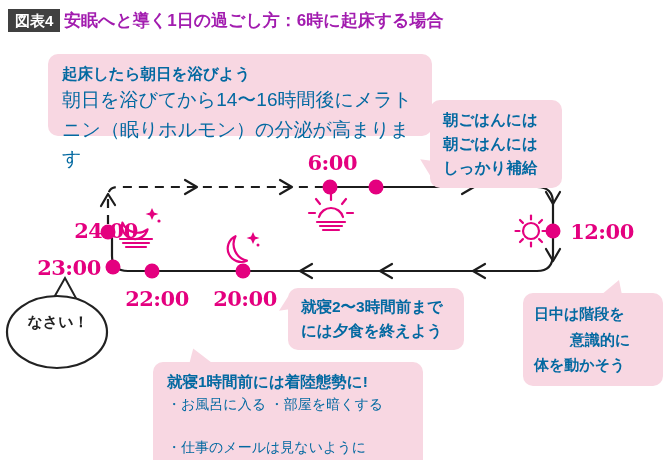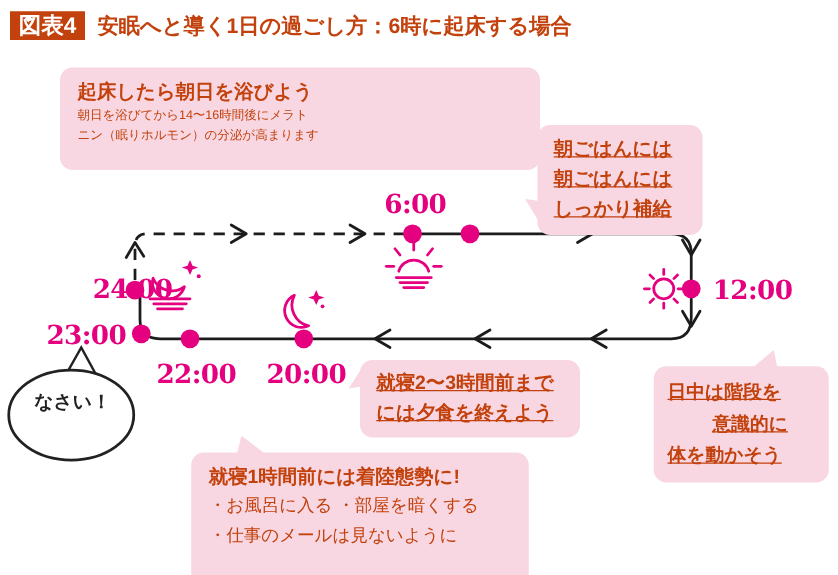--- a/index.html
+++ b/index.html
@@ -2,35 +2,35 @@
 <html><head>
 <meta charset="utf-8">
 <style>
   html,body{margin:0;padding:0;background:#fff;}
   #stage{
     position:relative;width:670px;height:460px;background:#fff;overflow:hidden;
     font-family:"Liberation Sans","DejaVu Sans",sans-serif;color:#2b2b2b;
   }
   
   .hdr-tag{
-    position:absolute;left:8px;top:9px;background:#c2410c;color:#fff;
-    font-size:18px;font-weight:700;padding:2px 7px;line-height:19px;
+    position:absolute;left:8px;top:9px;background:#404040;color:#fff;
+    font-size:15px;font-weight:700;padding:2px 7px;line-height:19px;
   }
   .hdr-title{
-    position:absolute;left:64px;top:9px;font-size:17px;font-weight:700;color:#c2410c;
-    line-height:23px;white-space:nowrap;margin-left:14px;
+    position:absolute;left:64px;top:9px;font-size:17px;font-weight:700;color:#a21caf;
+    line-height:23px;white-space:nowrap;
   }
   
   .callout{
     position:absolute;background:#f8d7e2;border-radius:10px;box-sizing:border-box;
-    color:#c2410c;
+    color:#0369a1;
   }
   .callout .c-title{font-weight:700;font-size:15.5px;line-height:1.45;}
-  .callout .c-body{font-weight:500;font-size:10px;line-height:1.55;}
-  .callout .c-line{font-weight:700;font-size:15.5px;line-height:1.55;text-decoration:underline;}
+  .callout .c-body{font-weight:500;font-size:19px;line-height:1.55;}
+  .callout .c-line{font-weight:700;font-size:15.5px;line-height:1.55;}
   .tail{position:absolute;width:0;height:0;}
   
   .time-label{
     position:absolute;font-family:"DejaVu Serif","Liberation Serif",serif;
     font-weight:700;font-size:21px;color:#e4007f;text-align:center;
     letter-spacing:-0.5px;white-space:nowrap;
   }
   
   .bubble-text{
     position:absolute;left:10px;top:309px;width:96px;text-align:center;
@@ -147,21 +147,21 @@
       <div class="tail" style="left:78px;top:-13px;border-bottom:15px solid #f8d7e2;border-left:18px solid transparent;border-right:3px solid transparent;"></div>
       <div class="c-line" style="font-size:15px;line-height:1.7;">日中は階段を</div>
       <div class="c-line" style="font-size:15px;line-height:1.7;margin-left:36px;">意識的に</div>
       <div class="c-line" style="font-size:15px;line-height:1.7;">体を動かそう</div>
     </div>
 
     <div class="callout" style="left:153px;top:362px;width:270px;height:108px;padding:9px 14px;">
       <div class="tail" style="left:35px;top:-14px;border-bottom:16px solid #f8d7e2;border-left:6px solid transparent;border-right:17px solid transparent;transform:rotate(-6deg);"></div>
       <div class="c-title">就寝1時間前には着陸態勢に!</div>
       <div class="c-body" style="font-size:14px;line-height:1.65;">・お風呂に入る ・部屋を暗くする</div>
-      <div class="c-body" style="font-size:14px;line-height:1.65;">・仕事のメールは見ないように</div>
+      <div class="c-body" style="font-size:14px;line-height:1.65;margin-top:19px;">・仕事のメールは見ないように</div>
     </div>
 
     <div class="bubble-text">
       <div>なさい！</div>
     </div>
 
     <div class="time-label" style="left:303px;top:150px;width:54px;text-align:right;">6:00</div>
     <div class="time-label" style="left:567px;top:219px;width:70px;">12:00</div>
     <div class="time-label" style="left:36px;top:218px;width:66px;margin-left:37px;">24:00</div>
     <div class="time-label" style="left:36px;top:255px;width:66px;">23:00</div>

